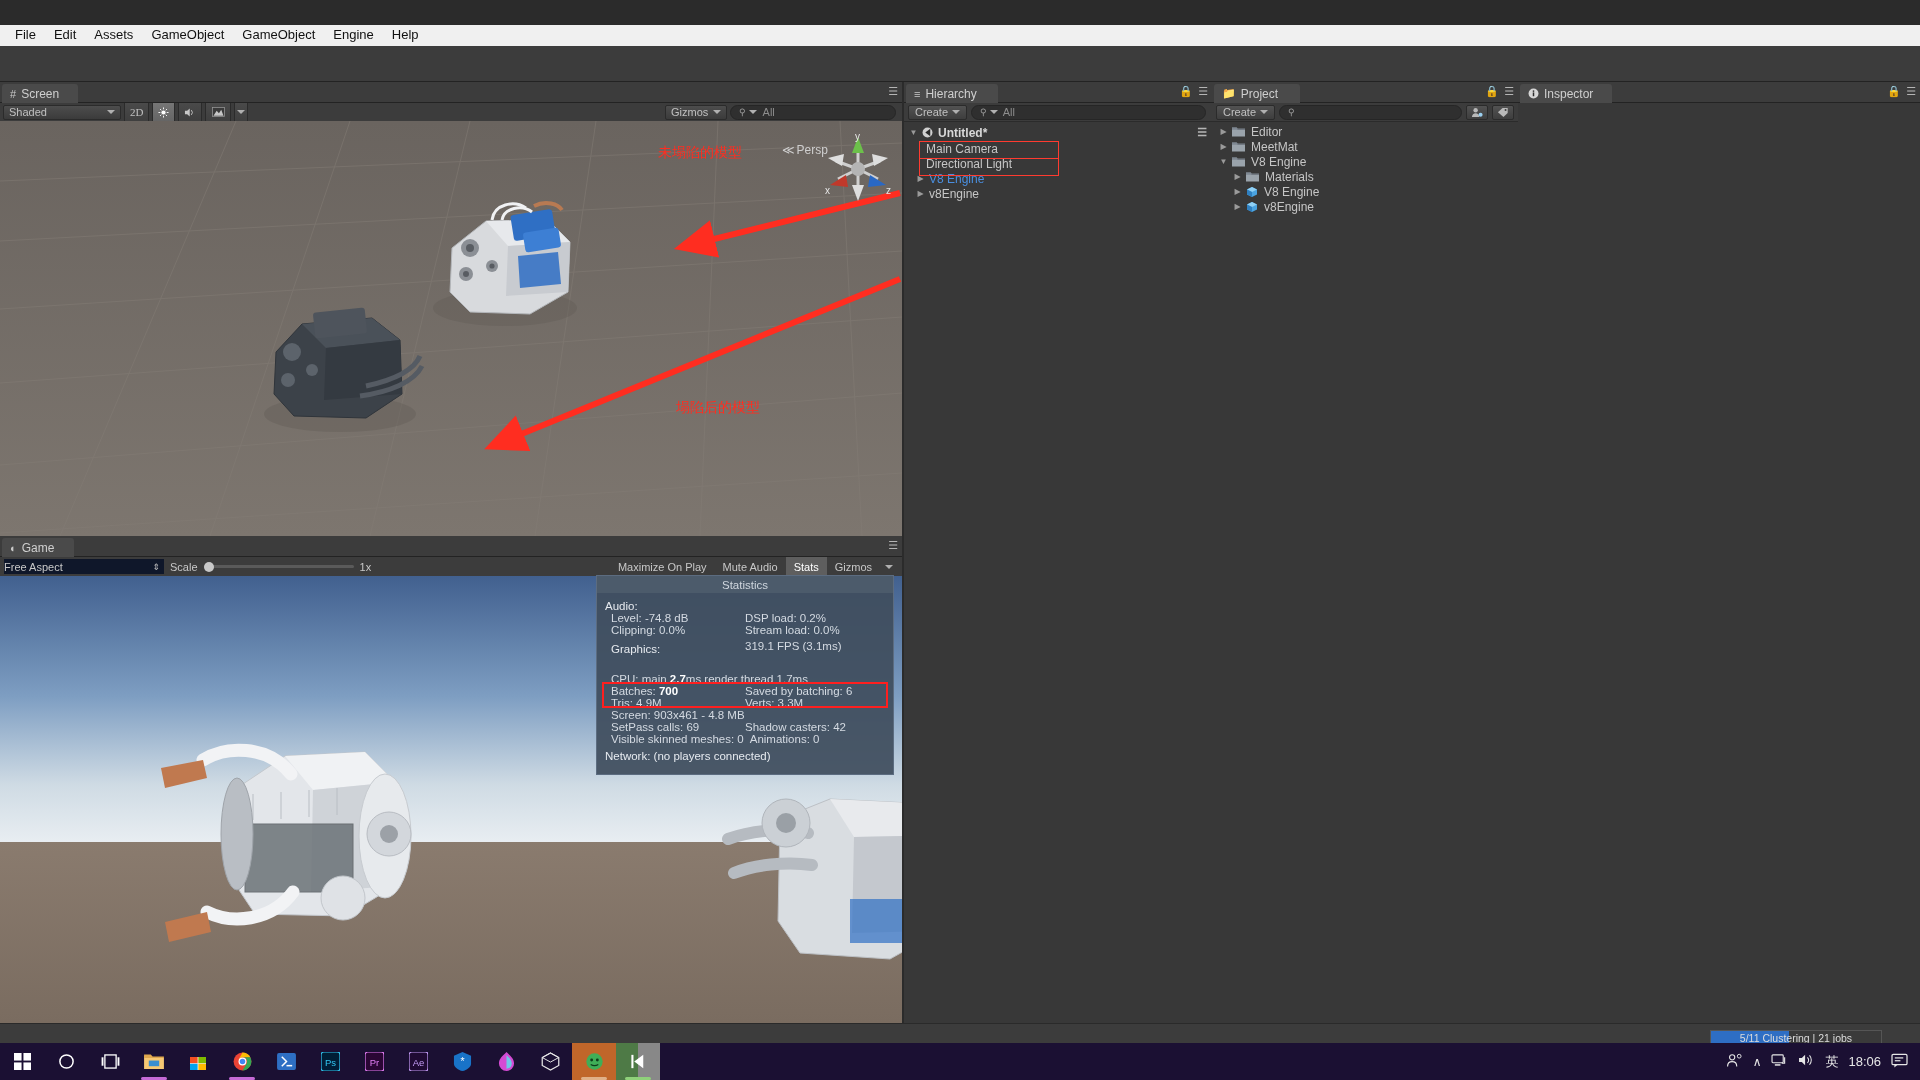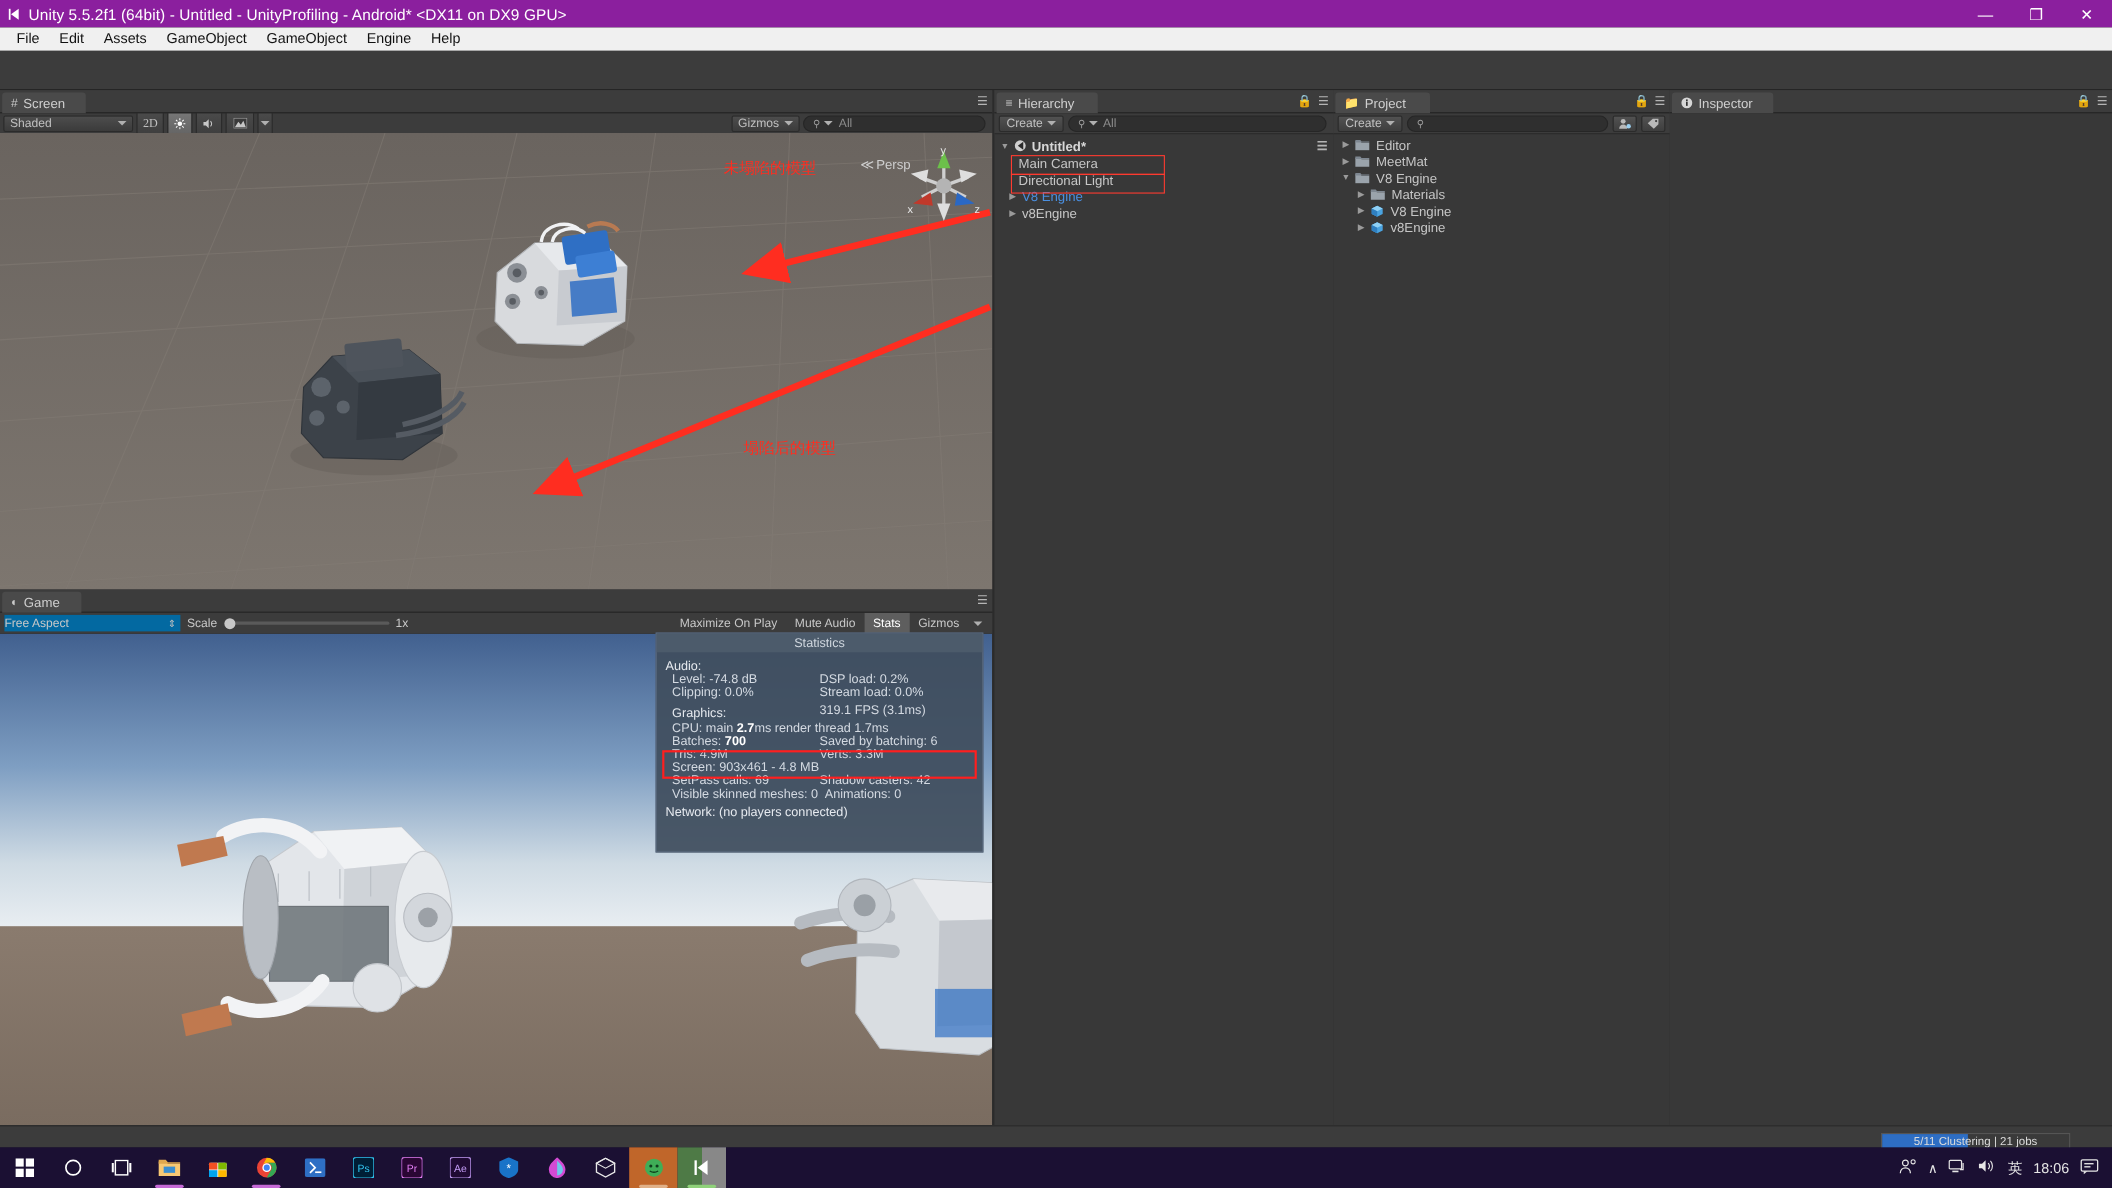--- a/index.html
+++ b/index.html
@@ -136,21 +136,21 @@
     overflow:hidden;
   }
 
   
   #game-panel { left:0; top:536px; width:902px; height:487px; }
   .game-toolbar {
     height:20px; background:#3c3c3c; display:flex; align-items:center;
     padding:0 4px; border-bottom:1px solid #2a2a2a; gap:6px;
   }
   .aspect-drop {
-    width:160px; height:15px; background:#0369a1;
+    width:160px; height:15px; background:#0f172a;
     display:flex; align-items:center; justify-content:space-between;
     color:#c8c8c8; font-size:11px; padding-right:4px;
   }
   .scale-label { color:#c8c8c8; font-size:11px; }
   .slider-track {
     width:150px; height:3px; background:#5a5a5a; border-radius:2px; position:relative;
   }
   .slider-knob {
     position:absolute; left:0; top:-3.5px; width:10px; height:10px;
     background:#c8c8c8; border-radius:50%;
@@ -231,33 +231,20 @@
   .statusstrip {
     position:absolute; left:0; top:1023px; width:1920px; height:20px;
     background:#3c3c3c; border-top:1px solid #2a2a2a;
   }
 </style>
 </head>
 <body>
 
 <div id="app">
 
-  <div class="titlebar">
-    <div class="tb-icon">
-      <svg width="14" height="14" viewBox="0 0 14 14">
-          <polygon points="11,2 4,7 11,12" fill="#fff"></polygon>
-          <rect x="2" y="2" width="1.6" height="10" fill="#fff"></rect>
-        </svg>
-    </div>
-    <div class="tb-title">Unity 5.5.2f1 (64bit) - Untitled - UnityProfiling - Android* &lt;DX11 on DX9 GPU&gt;</div>
-    <div class="tb-spacer"></div>
-    <div class="tb-btn">—</div>
-    <div class="tb-btn">❐</div>
-    <div class="tb-btn">✕</div>
-  </div>
 
   <div class="menubar">
     <div class="mi">File</div>
     <div class="mi">Edit</div>
     <div class="mi">Assets</div>
     <div class="mi">GameObject</div>
     <div class="mi">GameObject</div>
     <div class="mi">Engine</div>
     <div class="mi">Help</div>
   </div>
@@ -624,21 +611,21 @@
         <span class="c2">DSP load: 0.2%</span>
       </div>
       <div class="stats-line">
         <span class="c1">Clipping: 0.0%</span>
         <span class="c2">Stream load: 0.0%</span>
       </div>
       <div class="stats-line" style="margin-top:4px">
         <span class="c1 stats-head">Graphics:</span>
         <span class="c2">319.1 FPS (3.1ms)</span>
       </div>
-      <div style="padding-left:6px; margin-top:1px;">
+      <div style="padding-left:6px; margin-top:18px;">
         <span>CPU: main </span><span class="b">2.7</span><span>ms  render thread 1.7ms</span>
       </div>
       <div class="stats-line">
         <span class="c1"><span>Batches: </span><span class="b">700</span></span>
         <span class="c2">Saved by batching: 6</span>
       </div>
       <div class="stats-line">
         <span class="c1">Tris: 4.9M</span>
         <span class="c2">Verts: 3.3M</span>
       </div>

